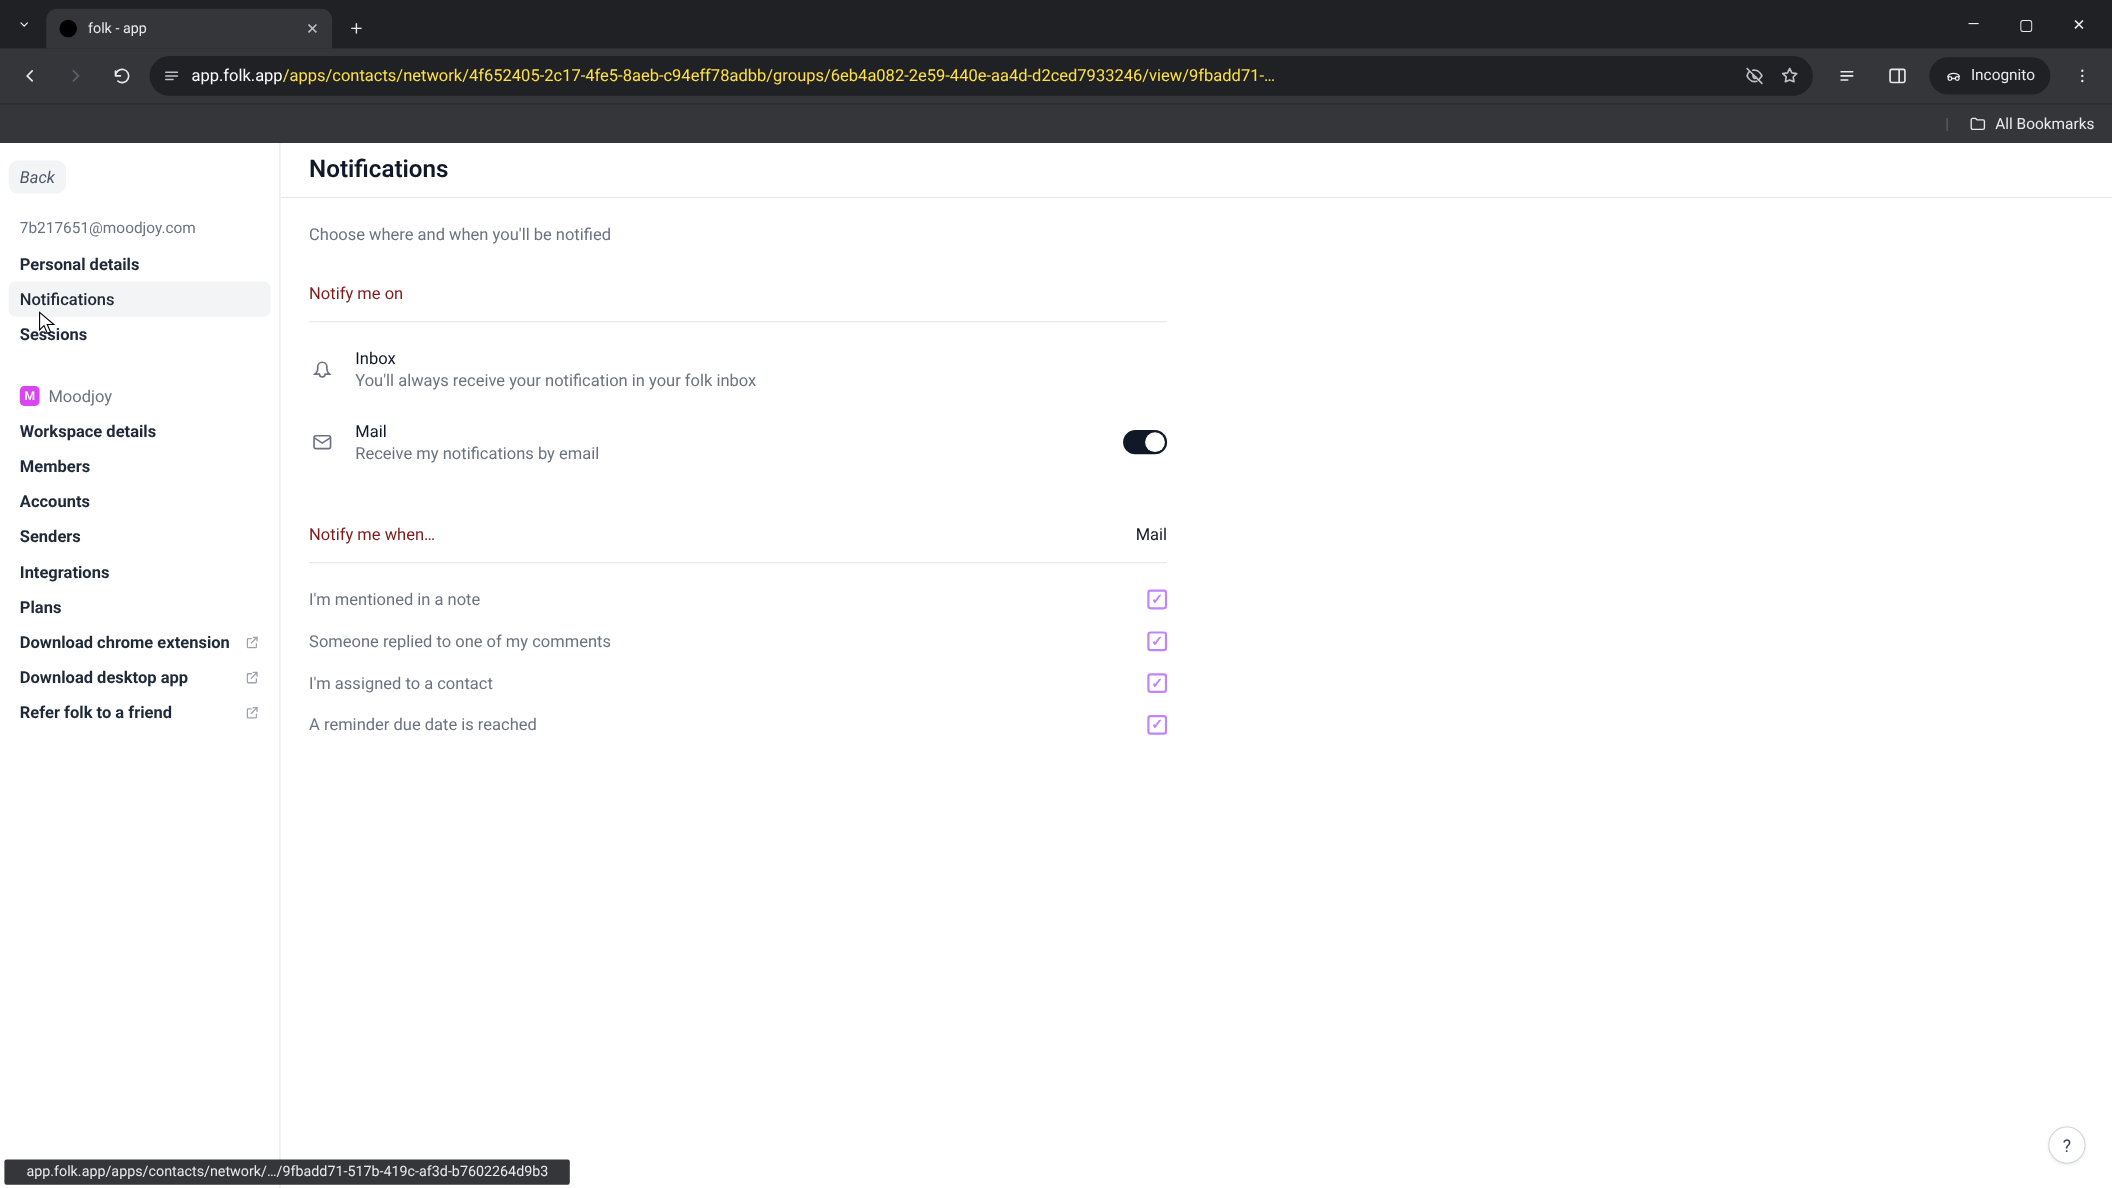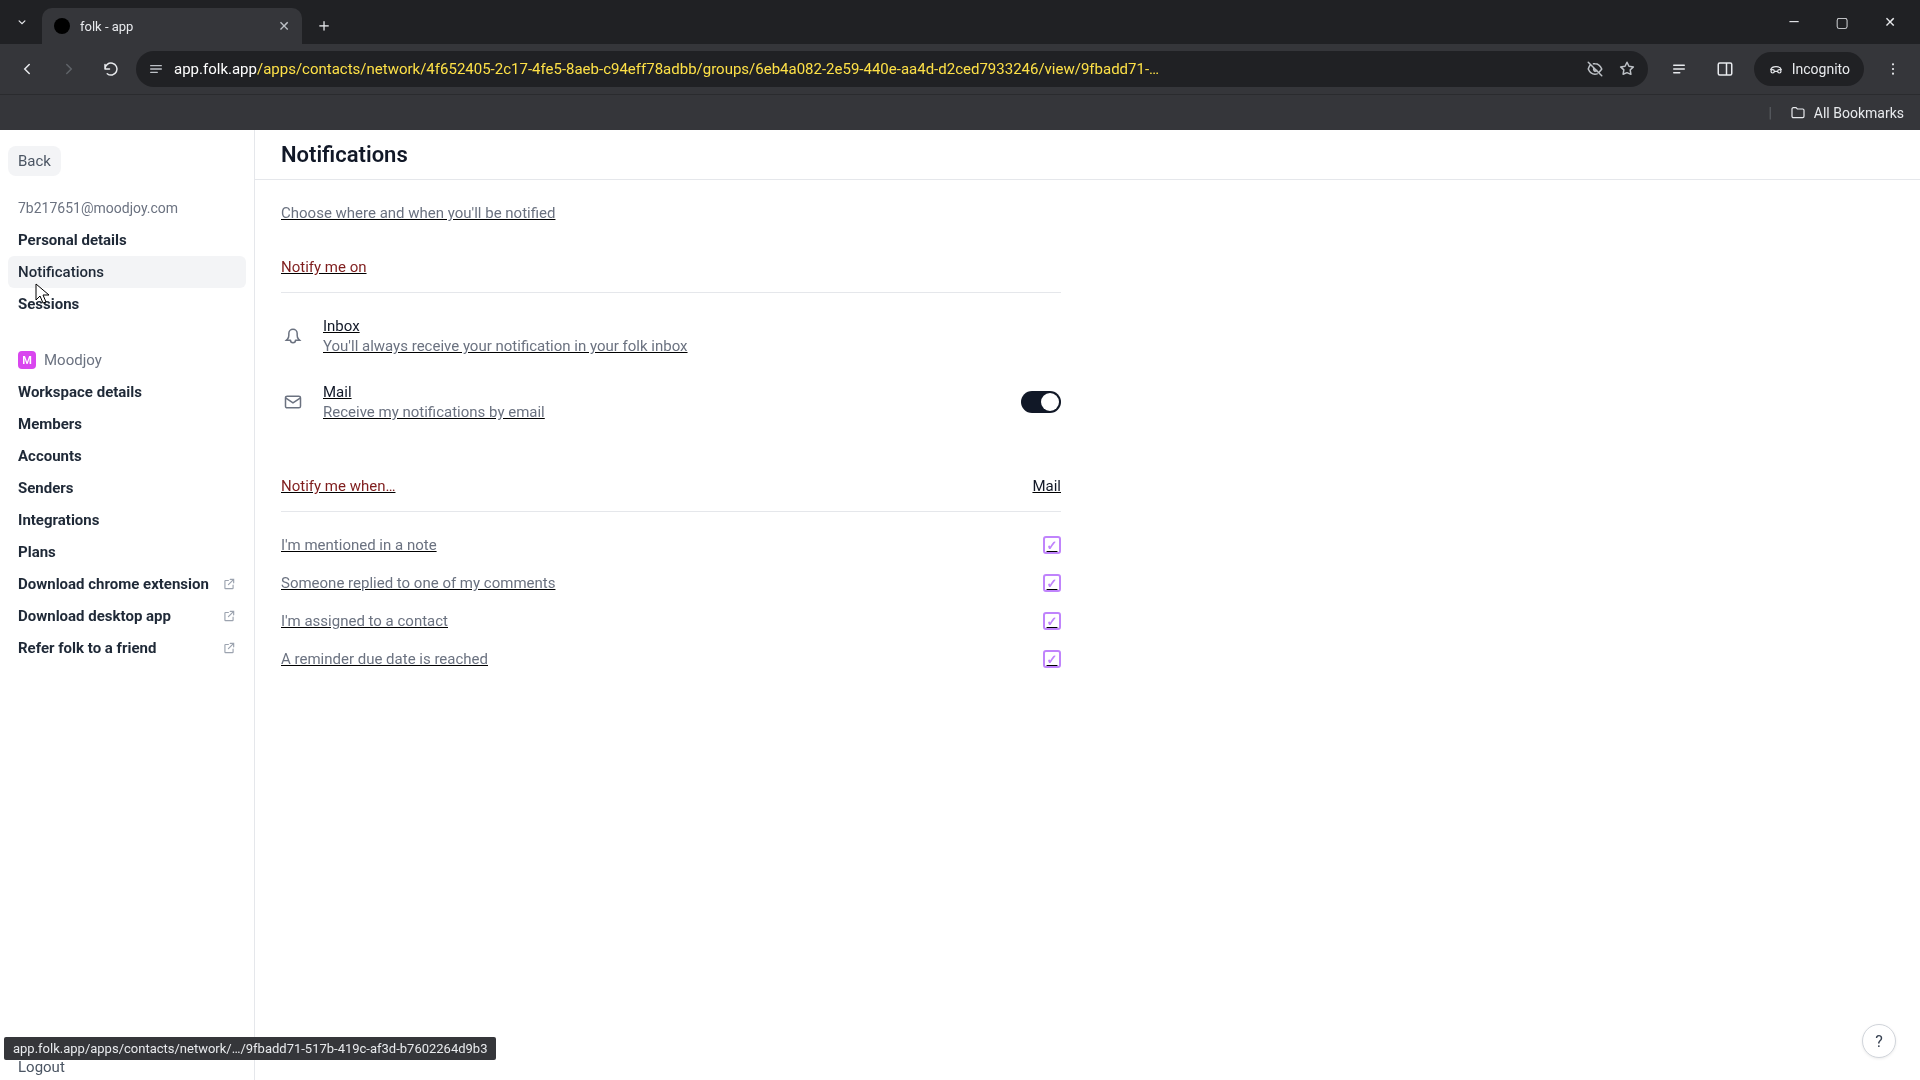--- a/index.html
+++ b/index.html
@@ -117,20 +117,21 @@
   .sidebar .back {
     padding: 6px 10px;
     border-radius: 8px;
     background: #f3f4f6;
     display: inline-block;
     cursor: pointer;
     margin-bottom: 20px;
     font-size: 15px;
     color: #4b5563;
     width: fit-content;
+    font-style: italic;
   }
   .sidebar .email {
     color: #6b7280;
     font-size: 14px;
     padding: 4px 10px;
     margin-bottom: 4px;
   }
   .sidebar .side-item {
     padding: 7px 10px;
     border-radius: 6px;
@@ -166,21 +167,21 @@
   }
   .page-title-row {
     height: 50px;
     display: flex; align-items: center;
     border-bottom: 1px solid #e5e7eb;
     margin: 0 -26px;
     padding: 0 26px;
   }
   .page-title-row h1 { font-size: 22px; font-weight: 600; color: #111827; }
 
-  .content-inner { max-width: 780px; padding-top: 24px; text-decoration: underline; }
+  .content-inner { max-width: 780px; padding-top: 24px; }
   .subtitle { color: #6b7280; font-size: 15px; margin-bottom: 36px; }
 
   .section-label { font-size: 15px; color: #7f1d1d; margin-bottom: 16px; }
   .section-divider { border-top: 1px solid #e5e7eb; margin-bottom: 14px; }
 
   .channel-row {
     display: flex; align-items: center; gap: 18px;
     padding: 10px 0 18px 0;
   }
   .channel-row .ch-icon {
@@ -221,23 +222,23 @@
     position: absolute;
     left: 44px; top: 164px;
     font-size: 20px;
     transform: translate(-50%, -50%);
     pointer-events: none;
   }
 
   
   .status-tip {
     position: absolute;
-    left: 4px; bottom: 20px;
+    left: 4px; bottom: 3px;
     background: #35363a; color: #e8eaed;
-    font-size: 13px; padding: 4px 9px;
+    font-size: 13px; padding: 4px 20px;
     border-radius: 2px;
   }
   .help-bubble {
     position: absolute;
     right: 24px; bottom: 22px;
     width: 34px; height: 34px; border-radius: 50%;
     border: 1px solid #d1d5db;
     display: flex; align-items: center; justify-content: center;
     color: #374151; font-size: 16px; background: #fff;
     box-shadow: 0 1px 3px rgba(0,0,0,.08);

